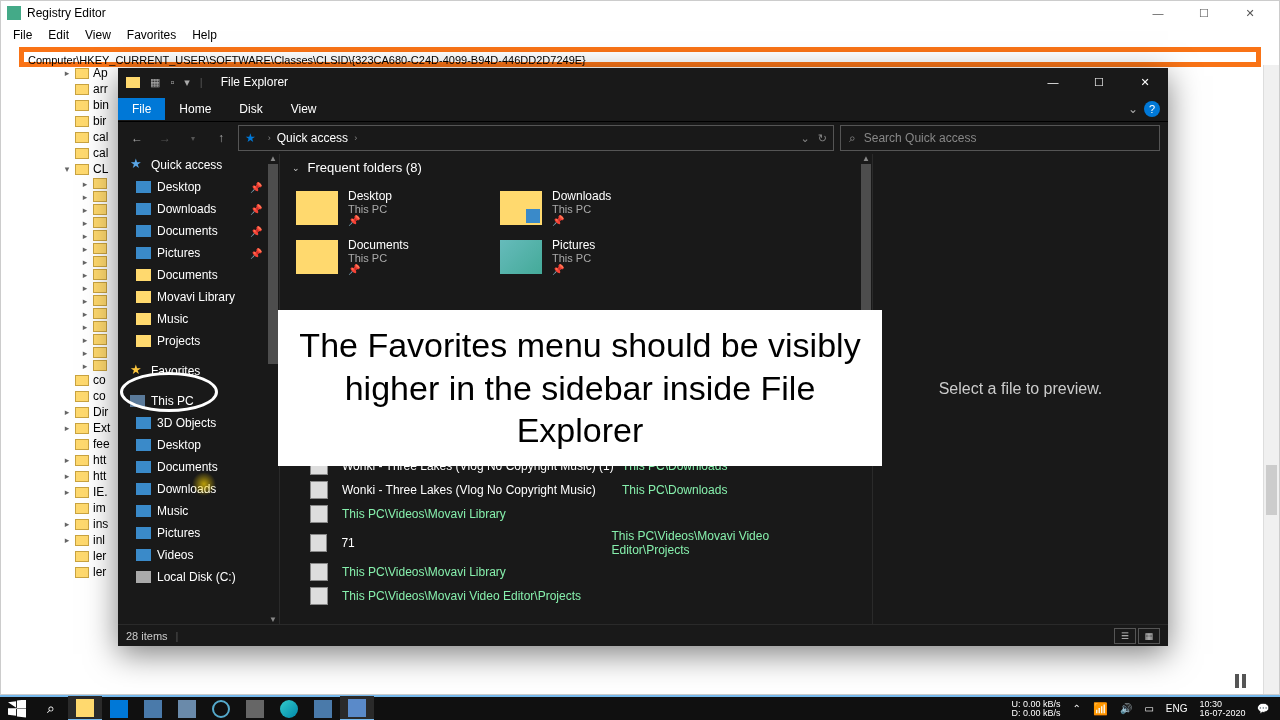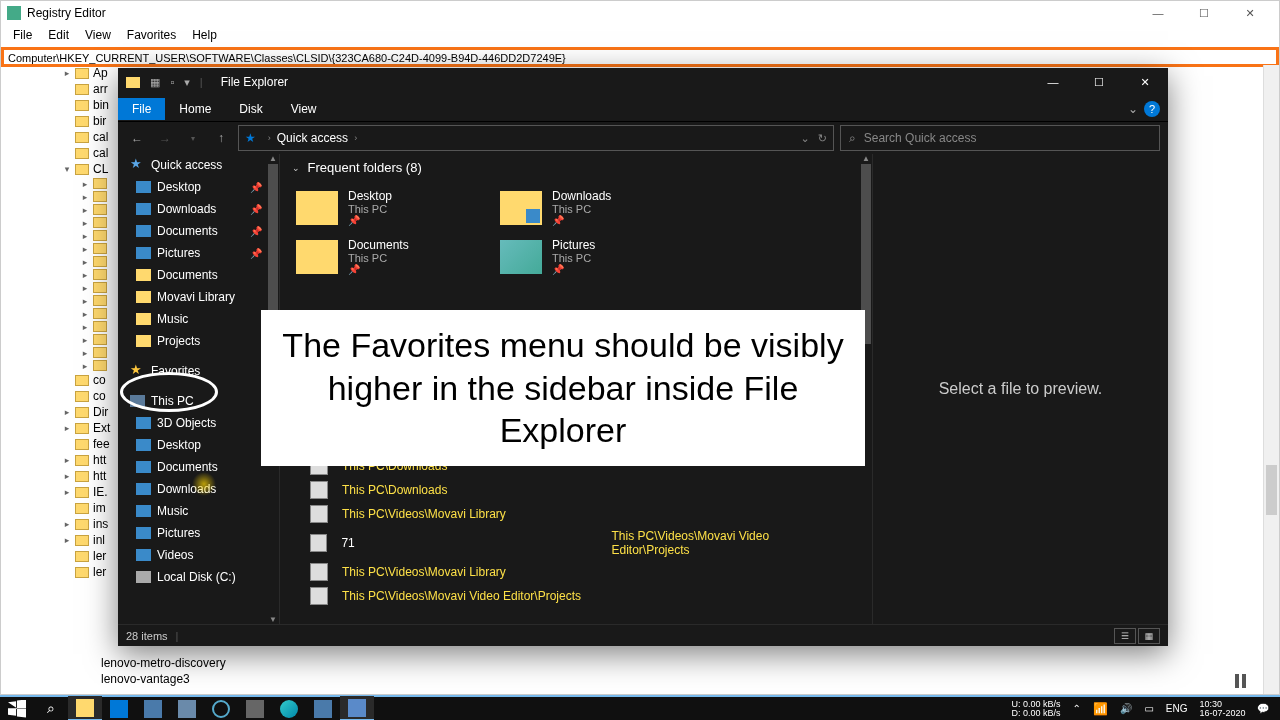--- a/index.html
+++ b/index.html
@@ -6,21 +6,21 @@
 body { width: 1280px; height: 720px; background: #fff; overflow: hidden; position: relative; }
 
 
 .regedit-window { position: absolute; top: 0; left: 0; width: 1280px; height: 695px; background: #fff; border: 1px solid #ccc; }
 .regedit-titlebar { height: 24px; background: #fff; display: flex; align-items: center; padding: 0 6px; font-size: 12px; }
 .regedit-title-icon { width: 14px; height: 14px; background: #4a8; margin-right: 6px; display: inline-block; }
 .regedit-win-controls { margin-left: auto; display: flex; gap: 0; }
 .regedit-win-btn { width: 46px; height: 24px; display: flex; align-items: center; justify-content: center; font-size: 11px; color: #555; cursor: pointer; }
 .regedit-menubar { height: 20px; display: flex; align-items: center; padding: 0 4px; font-size: 12px; }
 .regedit-menu-item { padding: 2px 8px; cursor: pointer; }
-.regedit-address { height: 20px; border: 3px solid #f97316; margin: 2px 0; font-size: 11px; padding: 2px 4px; background: #fff; }
+.regedit-address { height: 20px; border: 5px solid #f97316; margin: 2px 18px; font-size: 11px; padding: 2px 4px; background: #fff; }
 .regedit-tree { position: absolute; left: 0; top: 64px; width: 440px; bottom: 0; overflow: hidden; font-size: 12px; }
 .regedit-tree-item { display: flex; align-items: center; padding: 1px 0 1px 60px; white-space: nowrap; }
 .regedit-tree-item.indent { padding-left: 78px; }
 .regedit-caret { width: 12px; text-align: center; color: #666; font-size: 9px; margin-right: 2px; }
 .regedit-folder { width: 14px; height: 11px; background: #ffd96e; border: 1px solid #c9a340; margin-right: 4px; }
 .regedit-scrollbar { position: absolute; right: 0; top: 64px; width: 16px; bottom: 0; background: #f0f0f0; border-left: 1px solid #ddd; }
 .regedit-scrollbar-thumb { position: absolute; left: 2px; right: 2px; top: 400px; height: 50px; background: #ccc; }
 
 
 .explorer-window { position: absolute; left: 118px; top: 68px; width: 1050px; height: 578px; background: #191919; color: #fff; box-shadow: 0 8px 30px rgba(0,0,0,0.5); }
@@ -77,32 +77,32 @@
 .folder-tile-icon { width: 42px; height: 34px; background: #ffd96e; margin-right: 10px; position: relative; }
 .folder-tile-icon.downloads::after { content: ""; position: absolute; right: 2px; bottom: 2px; width: 14px; height: 14px; background: #3a8ac9; }
 .folder-tile-icon.pictures { background: linear-gradient(135deg, #6bb, #4a9); }
 .folder-tile-text { display: flex; flex-direction: column; font-size: 12px; }
 .folder-tile-name { color: #fff; }
 .folder-tile-path { color: #aaa; font-size: 11px; }
 .folder-tile-pin { color: #888; font-size: 10px; }
 .recent-row { display: flex; align-items: center; padding: 3px 30px; font-size: 12px; cursor: pointer; }
 .recent-icon { width: 18px; height: 18px; background: #ddd; margin-right: 14px; border: 1px solid #888; }
 .recent-name { width: 280px; white-space: nowrap; overflow: hidden; text-overflow: ellipsis; }
-.recent-path { color: #fde047; }
+.recent-path { color: #86efac; }
 
 
 .explorer-preview { width: 296px; background: #191919; display: flex; align-items: center; justify-content: center; font-size: 16px; color: #ccc; border-left: 1px solid #2a2a2a; }
 
 .explorer-status { height: 22px; background: #191919; border-top: 1px solid #2a2a2a; display: flex; align-items: center; padding: 0 8px; font-size: 11px; color: #ccc; }
 .status-sep { margin: 0 8px; color: #555; }
 .status-views { margin-left: auto; display: flex; gap: 2px; }
 .status-view-btn { width: 22px; height: 16px; border: 1px solid #555; display: flex; align-items: center; justify-content: center; font-size: 9px; }
 
 
-.annotation-text { position: absolute; left: 261px; top: 310px; width: 604px; background: #fff; color: #000; font-size: 34px; padding: 14px 18px; text-align: center; line-height: 1.25; font-family: Arial, sans-serif; z-index: 100; }
+.annotation-text { position: absolute; left: 278px; top: 310px; width: 604px; background: #fff; color: #000; font-size: 34px; padding: 14px 18px; text-align: center; line-height: 1.25; font-family: Arial, sans-serif; z-index: 100; }
 .annotation-circle { position: absolute; left: 120px; top: 372px; width: 98px; height: 40px; border: 3px solid #fff; border-radius: 50%; z-index: 101; pointer-events: none; }
 .cursor-highlight { position: absolute; left: 192px; top: 472px; width: 24px; height: 24px; background: radial-gradient(circle, rgba(255,215,0,0.7) 0%, transparent 70%); border-radius: 50%; z-index: 102; pointer-events: none; }
 
 
 .taskbar { position: absolute; bottom: 0; left: 0; width: 1280px; height: 25px; background: #101010; border-top: 2px solid #76b9ed; display: flex; align-items: center; }
 .taskbar-item { width: 34px; height: 25px; display: flex; align-items: center; justify-content: center; cursor: pointer; }
 .taskbar-item.active { border-bottom: 2px solid #76b9ed; background: #2a2a2a; }
 .taskbar-icon { width: 18px; height: 18px; }
 .taskbar-right { margin-left: auto; display: flex; align-items: center; color: #fff; font-size: 10px; gap: 12px; padding-right: 10px; }
 .net-meter { display: flex; flex-direction: column; line-height: 1; font-size: 9px; }
@@ -304,24 +304,20 @@
         <span>ler</span>
       </div>
       <div class="regedit-tree-item">
         <span class="regedit-caret"></span>
         <span class="regedit-folder"></span>
         <span>ler</span>
       </div>
     </div>
   <div class="regedit-scrollbar">
     <div class="regedit-scrollbar-thumb"></div>
-  </div>
-  <div style="position:absolute; left:100px; top:654px; font-size:12px;">
-    <div style="padding:1px 0;">lenovo-metro-discovery</div>
-    <div style="padding:1px 0;">lenovo-vantage3</div>
   </div>
 </div>
 
 <div class="explorer-window">
   <div class="explorer-titlebar">
     <div class="explorer-title-icons">
       <span class="explorer-folder-icon"></span>
       <span>▦</span>
       <span>▫</span>
       <span>▾</span>
@@ -502,24 +498,26 @@
         <span>Recent files (20)</span>
       </div>
       <div id="recent-list">
           <div class="recent-row">
             <div class="recent-icon"></div>
             <span class="recent-name">71</span>
             <span class="recent-path">This PC\Videos\Movavi Library</span>
           </div>
           <div class="recent-row">
             <div class="recent-icon"></div>
+            <span class="recent-name">Wonki - Three Lakes (Vlog No Copyright Music) (1)</span>
             <span class="recent-path">This PC\Downloads</span>
           </div>
           <div class="recent-row">
             <div class="recent-icon"></div>
+            <span class="recent-name">Wonki - Three Lakes (Vlog No Copyright Music)</span>
             <span class="recent-path">This PC\Downloads</span>
           </div>
           <div class="recent-row">
             <div class="recent-icon"></div>
             <span class="recent-path">This PC\Videos\Movavi Library</span>
           </div>
           <div class="recent-row">
             <div class="recent-icon"></div>
             <span class="recent-name">71</span>
             <span class="recent-path">This PC\Videos\Movavi Video Editor\Projects</span>

